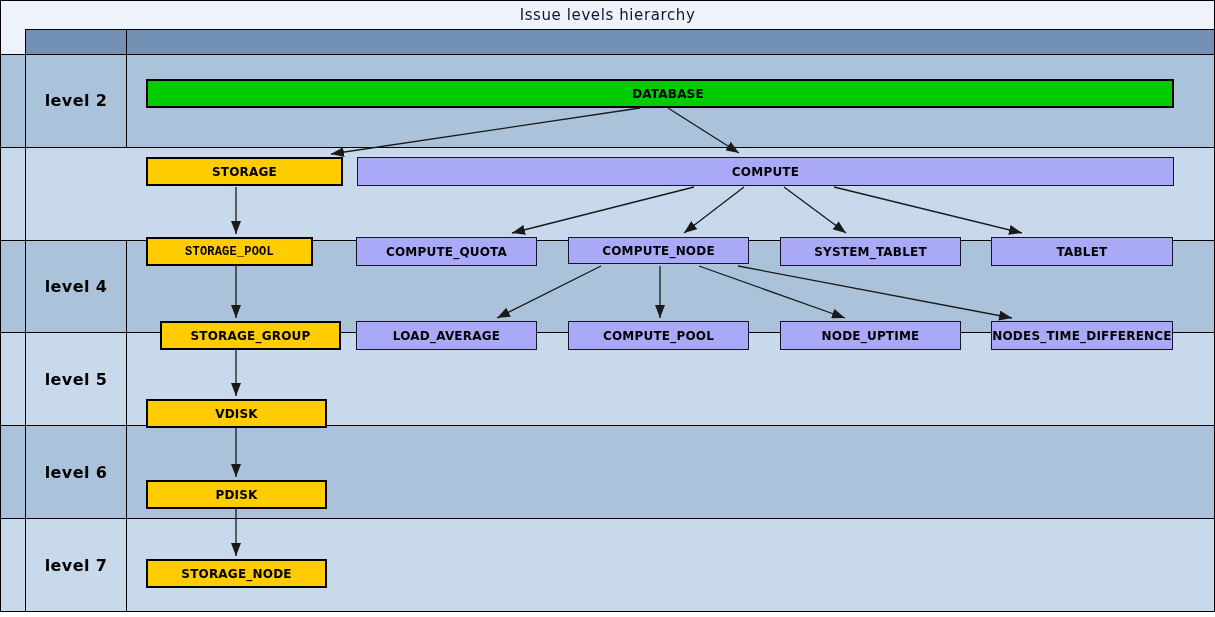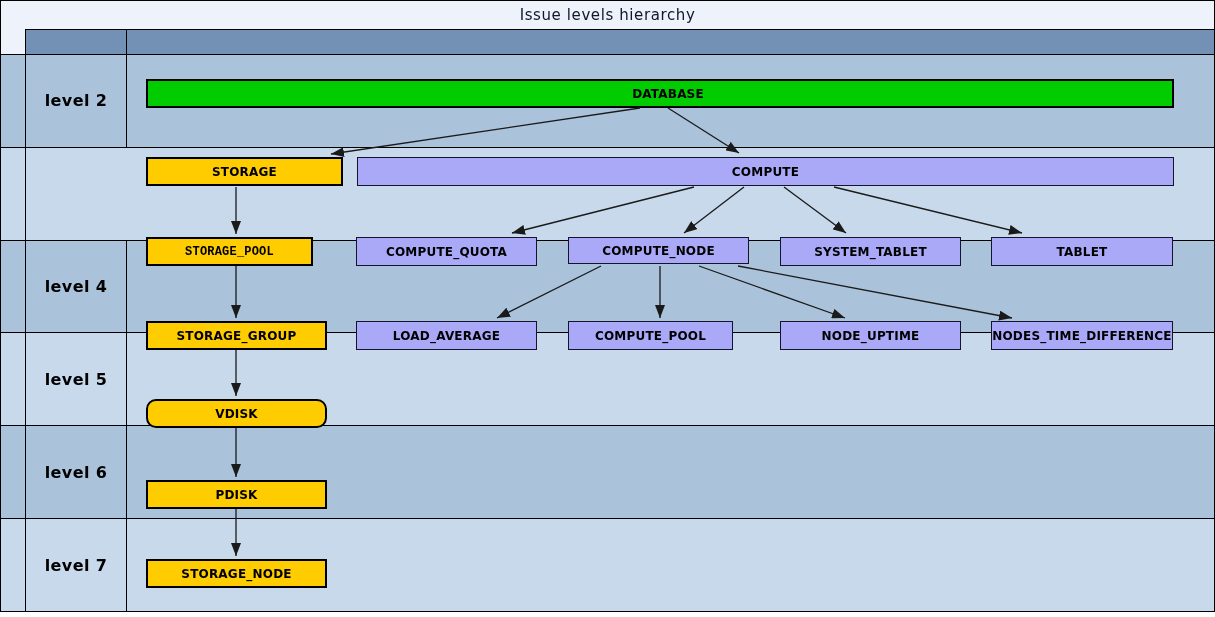--- a/index.html
+++ b/index.html
@@ -83,26 +83,26 @@
 
   <div class="diagram-layer" id="node-layer">
       <div class="node green" style="left: 146px; top: 79px; width: 1028px; height: 29px;">DATABASE</div>
       <div class="node gold" style="left: 146px; top: 157px; width: 197px; height: 29px;">STORAGE</div>
       <div class="node purple" style="left: 357px; top: 157px; width: 817px; height: 29px;">COMPUTE</div>
       <div class="node gold" style="left: 146px; top: 237px; width: 167px; height: 29px; font-family: Liberation Mono, monospace;">STORAGE_POOL</div>
       <div class="node purple" style="left: 356px; top: 237px; width: 181px; height: 29px;">COMPUTE_QUOTA</div>
       <div class="node purple" style="left: 568px; top: 237px; width: 181px; height: 27px;">COMPUTE_NODE</div>
       <div class="node purple" style="left: 780px; top: 237px; width: 181px; height: 29px;">SYSTEM_TABLET</div>
       <div class="node purple" style="left: 991px; top: 237px; width: 182px; height: 29px;">TABLET</div>
-      <div class="node gold" style="left: 146px; top: 321px; width: 181px; height: 29px;">STORAGE_GROUP</div>
+      <div class="node gold" style="left: 160px; top: 321px; width: 181px; height: 29px;">STORAGE_GROUP</div>
       <div class="node purple" style="left: 356px; top: 321px; width: 181px; height: 29px;">LOAD_AVERAGE</div>
-      <div class="node purple" style="left: 568px; top: 321px; width: 165px; height: 29px;">COMPUTE_POOL</div>
+      <div class="node purple" style="left: 568px; top: 321px; width: 181px; height: 29px;">COMPUTE_POOL</div>
       <div class="node purple" style="left: 780px; top: 321px; width: 181px; height: 29px;">NODE_UPTIME</div>
       <div class="node purple" style="left: 991px; top: 321px; width: 182px; height: 29px;">NODES_TIME_DIFFERENCE</div>
-      <div class="node gold" style="left: 146px; top: 399px; width: 181px; height: 29px; border-radius: 10px;">VDISK</div>
+      <div class="node gold" style="left: 146px; top: 399px; width: 181px; height: 29px;">VDISK</div>
       <div class="node gold" style="left: 146px; top: 480px; width: 181px; height: 29px;">PDISK</div>
       <div class="node gold" style="left: 146px; top: 559px; width: 181px; height: 29px;">STORAGE_NODE</div>
     </div>
 
   <svg class="edges" id="edges-svg" width="1215" height="617">
     <defs>
       <marker id="arrowhead" markerUnits="userSpaceOnUse" markerWidth="14" markerHeight="10" refX="13" refY="5" orient="auto">
         <path d="M0,0 L13,5 L0,10 Z" fill="#1a1a1a"></path>
       </marker>
     </defs>

